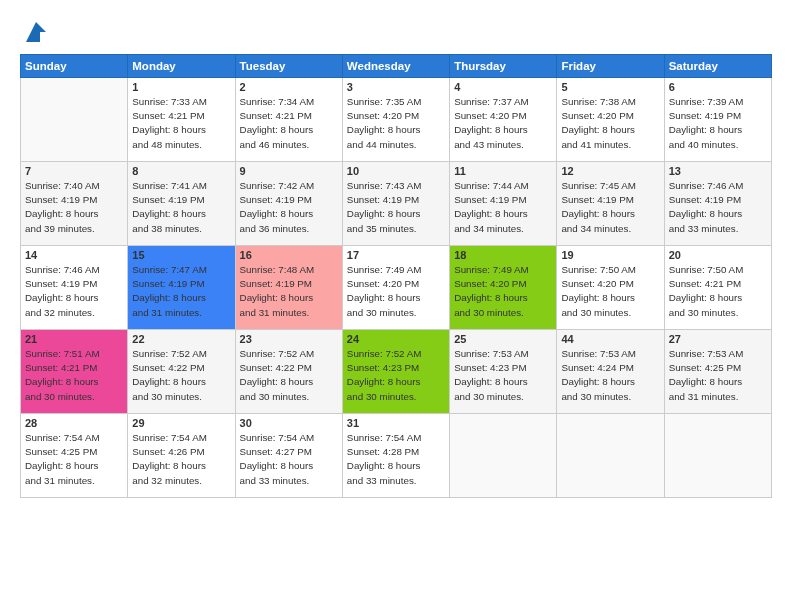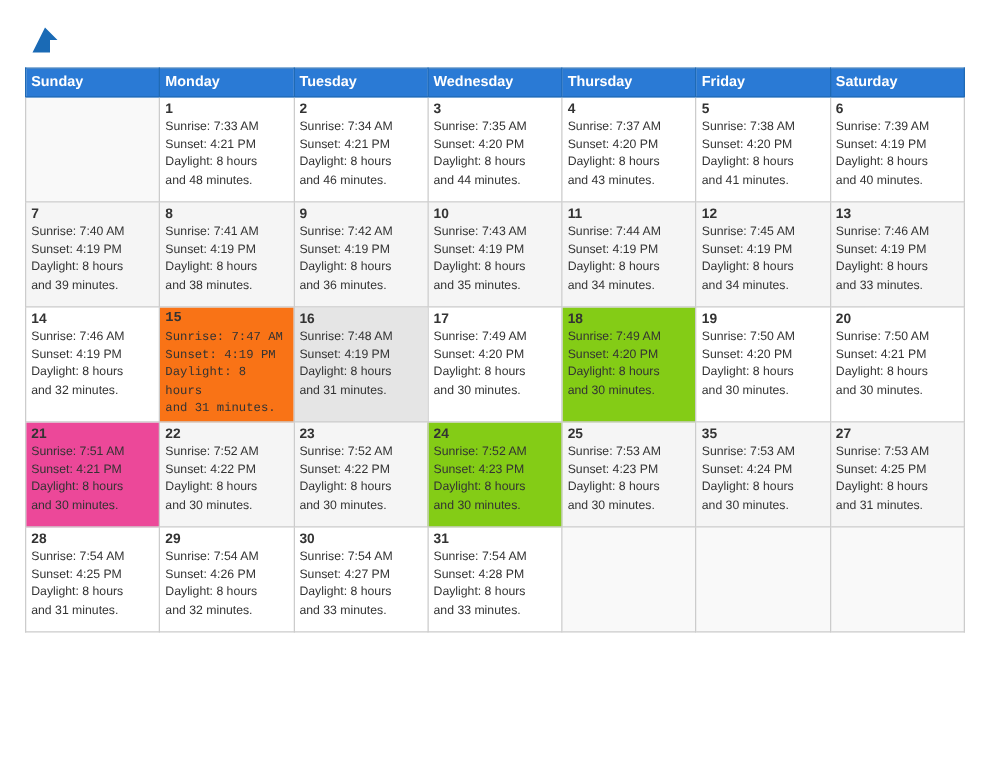--- a/index.html
+++ b/index.html
@@ -231,28 +231,28 @@
           </td>
         </tr>
         <tr>
           <td style="background-color: rgb(255, 255, 255);">
             <span class="day-num">14</span>
             <div class="cell-content" style="white-space: pre-line;">Sunrise: 7:46 AM
 Sunset: 4:19 PM
 Daylight: 8 hours
 and 32 minutes.</div>
           </td>
-          <td style="background-color: #f97316; font-family: Liberation Mono, monospace;">
+          <td style="background-color: #3b82f6;">
             <span class="day-num">15</span>
             <div class="cell-content" style="white-space: pre-line;">Sunrise: 7:47 AM
 Sunset: 4:19 PM
 Daylight: 8 hours
 and 31 minutes.</div>
           </td>
-          <td style="background-color: #e5e5e5;">
+          <td style="background-color: #fca5a5;">
             <span class="day-num">16</span>
             <div class="cell-content" style="white-space: pre-line;">Sunrise: 7:48 AM
 Sunset: 4:19 PM
 Daylight: 8 hours
 and 31 minutes.</div>
           </td>
           <td style="background-color: rgb(255, 255, 255);">
             <span class="day-num">17</span>
             <div class="cell-content" style="white-space: pre-line;">Sunrise: 7:49 AM
 Sunset: 4:20 PM
@@ -311,21 +311,21 @@
 and 30 minutes.</div>
           </td>
           <td style="background-color: rgb(245, 245, 245);">
             <span class="day-num">25</span>
             <div class="cell-content" style="white-space: pre-line;">Sunrise: 7:53 AM
 Sunset: 4:23 PM
 Daylight: 8 hours
 and 30 minutes.</div>
           </td>
           <td style="background-color: rgb(245, 245, 245);">
-            <span class="day-num">35</span>
+            <span class="day-num">44</span>
             <div class="cell-content" style="white-space: pre-line;">Sunrise: 7:53 AM
 Sunset: 4:24 PM
 Daylight: 8 hours
 and 30 minutes.</div>
           </td>
           <td style="background-color: rgb(245, 245, 245);">
             <span class="day-num">27</span>
             <div class="cell-content" style="white-space: pre-line;">Sunrise: 7:53 AM
 Sunset: 4:25 PM
 Daylight: 8 hours

